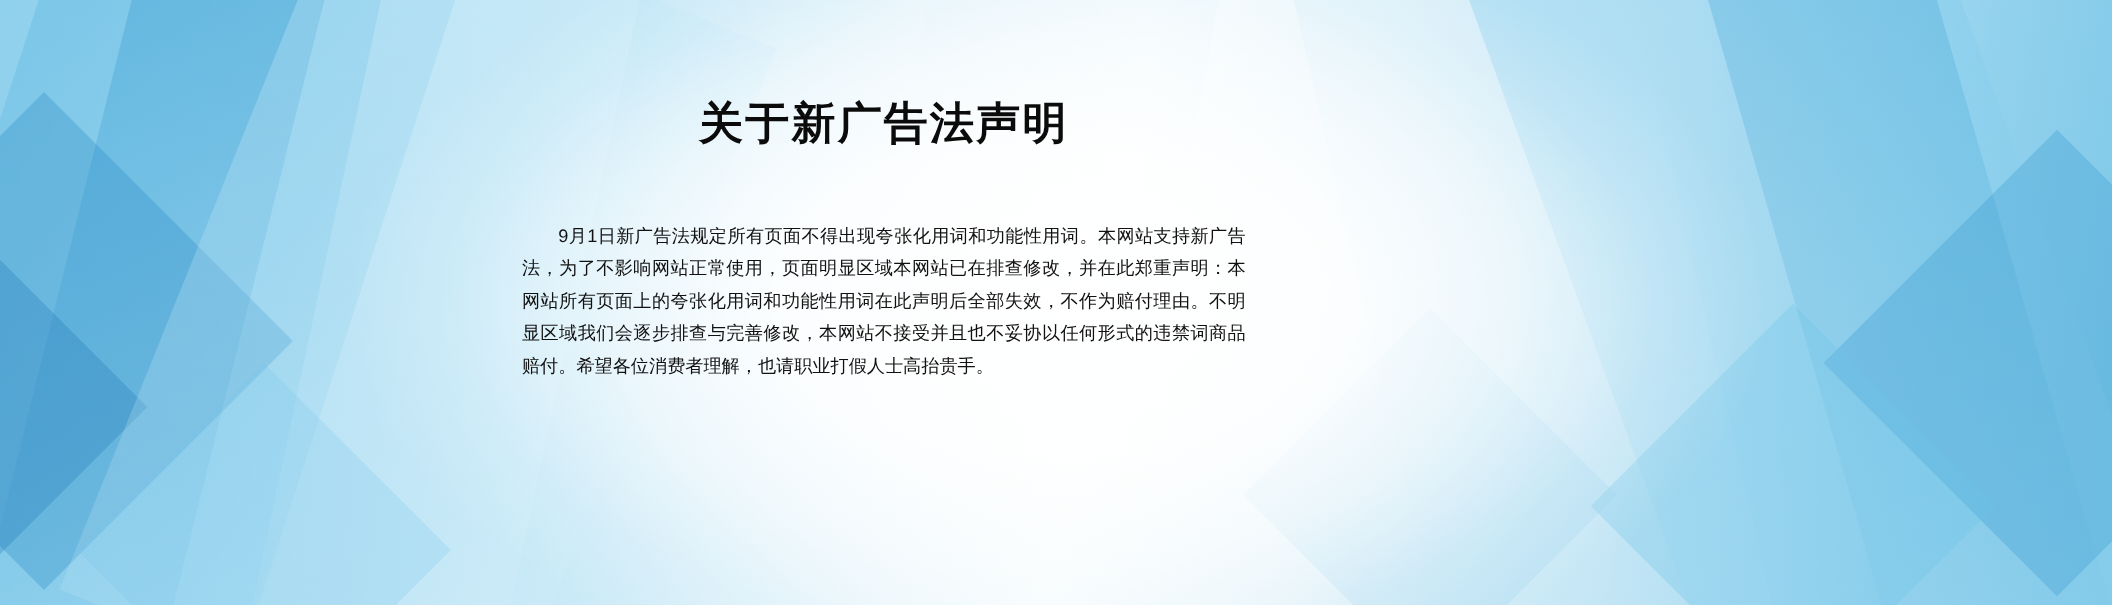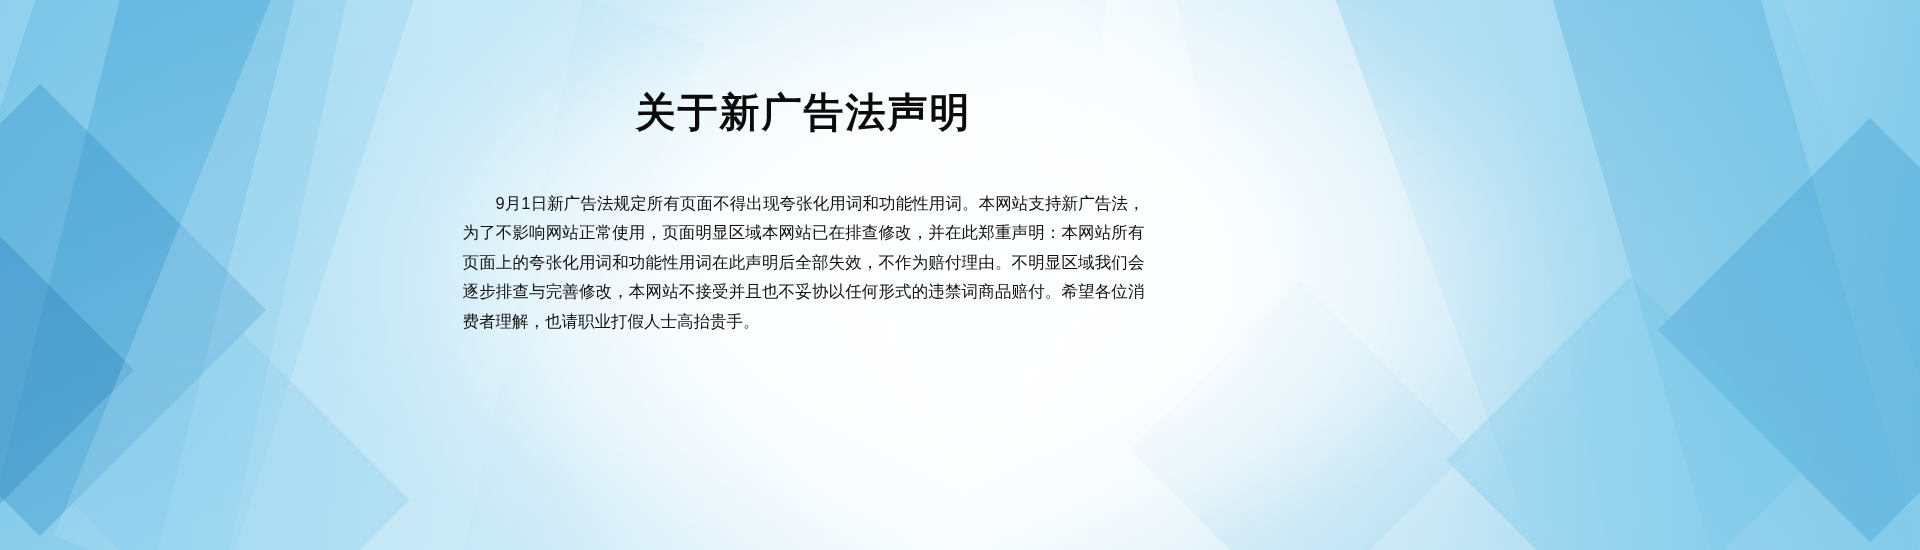--- a/index.html
+++ b/index.html
@@ -27,21 +27,21 @@
   #title{
     margin-top:88px;
     font-size:40px;font-weight:bold;color:#0b0b0b;
     letter-spacing:2px;line-height:1.2;
     text-align:center;white-space:nowrap;
   }
   #body-wrap{
     width:690px;margin-top:22px;color:#111;
     font-size:16.5px;line-height:29.5px;text-align:justify;
   }
-  #p1{text-indent:2em;margin:4px;}
+  #p1{text-indent:2em;margin:16px;}
   #p2{margin:0;}
   .para{word-break:break-all;}
 </style>
 </head>
 <body>
 
 <div id="banner">
 
   <div class="shard" style="left:-40px;top:-120px;width:360px;height:760px;background:linear-gradient(160deg,rgba(88,180,224,.85),rgba(150,214,240,.35));transform:rotate(18deg);"></div>
   <div class="shard" style="left:60px;top:-200px;width:170px;height:900px;background:linear-gradient(170deg,rgba(46,150,206,.75),rgba(120,200,235,.25));transform:rotate(14deg);"></div>

